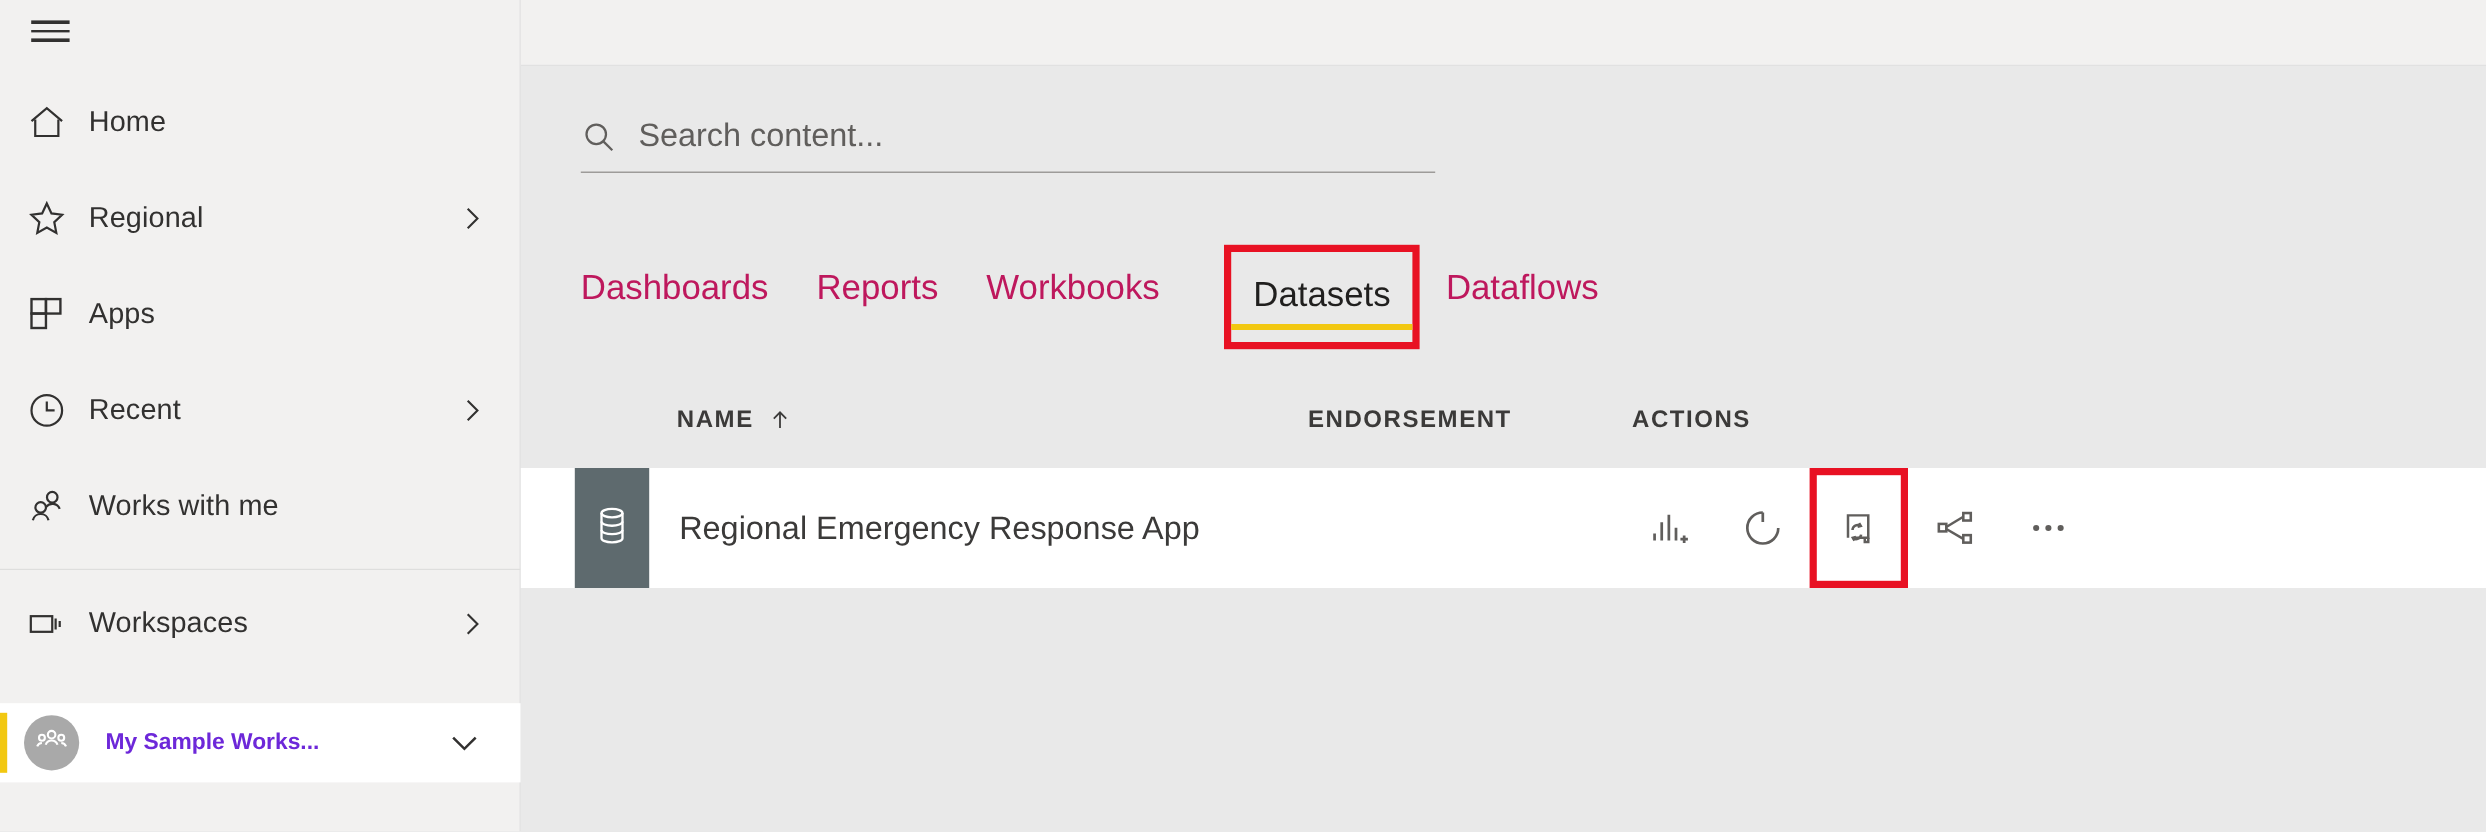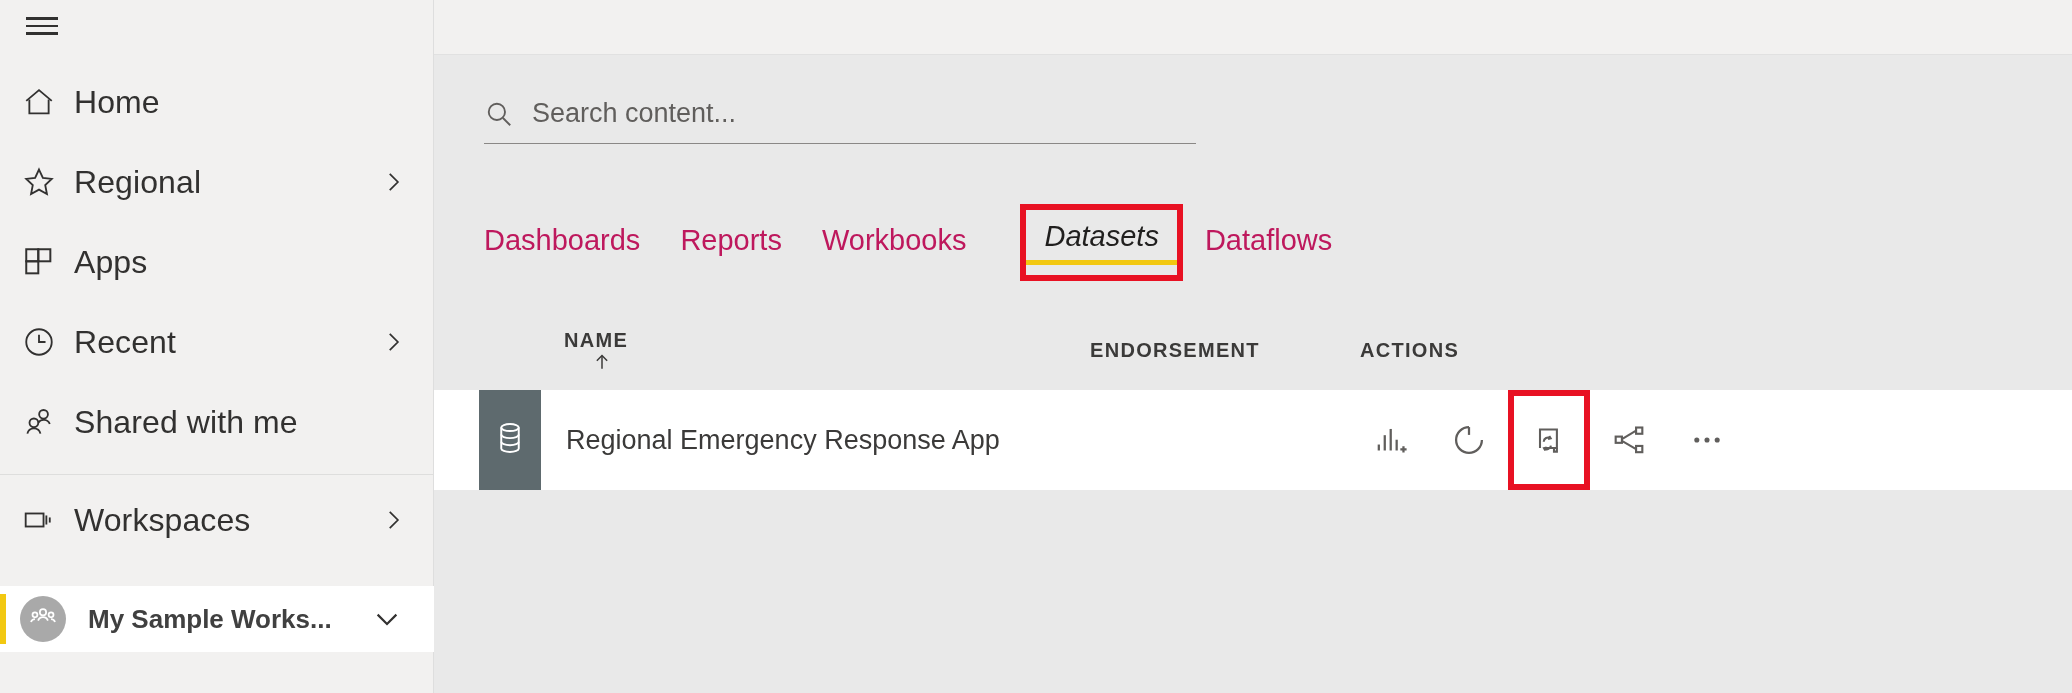--- a/index.html
+++ b/index.html
@@ -51,21 +51,21 @@
   }
   .nav-icon {
     width: 52px;
     flex: 0 0 52px;
     display: flex;
     align-items: center;
     justify-content: flex-start;
     color: #323130;
   }
   .nav-label {
-    font-size: 32px;
+    font-size: 24px;
     color: #323130;
     letter-spacing: 0.1px;
     white-space: nowrap;
   }
   .nav-chev {
     position: absolute;
     right: 28px;
     top: 50%;
     transform: translateY(-50%);
     color: #323130;
@@ -98,23 +98,23 @@
     width: 46px; height: 46px;
     border-radius: 50%;
     background: #a9a9a9;
     display: flex;
     align-items: center;
     justify-content: center;
     flex: 0 0 46px;
   }
   .ws-label {
     margin-left: 22px;
-    font-size: 26px;
+    font-size: 19px;
     font-weight: bold;
-    color: #404040;
+    color: #6d28d9;
     white-space: nowrap;
   }
   .ws-chev {
     position: absolute;
     right: 32px;
     top: 50%;
     transform: translateY(-50%);
     display: flex;
     color: #323130;
   }
@@ -177,25 +177,24 @@
     color: #201f1e;
   }
   .tab.active .tab-underline {
     position: absolute;
     left: 0; right: 0; bottom: 8px;
     height: 5px;
     background: #f2c811;
   }
   .tab.highlighted {
     border: 6px solid #e81123;
-    padding: 10px 18px 22px 18px;
+    padding: 20px 18px 22px 18px;
     margin-left: 14px;
     margin-right: 22px;
     margin-top: -10px;
-    font-style: italic;
   }
   .tab.highlighted .tab-underline {
     left: 0; right: 0; bottom: 10px;
   }
 
   
   .table-head {
     position: absolute;
     left: 0; top: 318px;
     width: 100%;
@@ -205,21 +204,21 @@
   }
   .th {
     font-size: 20px;
     font-weight: bold;
     letter-spacing: 1.3px;
     color: #3b3a39;
     display: flex;
     align-items: center;
     cursor: pointer;
   }
-  .th-name     { position: absolute; left: 130px; flex-direction: column; }
+  .th-name     { position: absolute; left: 130px; }
   .th-endorse  { position: absolute; left: 656px; cursor: default; }
   .th-actions  { position: absolute; left: 926px; cursor: default; }
   .sort-arrow { margin-left: 12px; display: flex; color: #3b3a39; }
 
   .row {
     position: absolute;
     left: 0; top: 390px;
     width: 100%;
     height: 100px;
     background: #ffffff;
@@ -337,21 +336,21 @@
 
       <div class="nav-item">
         <span class="nav-icon">
           <svg width="34" height="34" viewBox="0 0 24 24" fill="none" stroke="#323130" stroke-width="1.3">
             <circle cx="15.2" cy="6.6" r="3.1"></circle>
             <path d="M19.6 13.4a4.6 4.6 0 0 0-8.1-.9"></path>
             <circle cx="8.4" cy="12.6" r="3.1"></circle>
             <path d="M13 20.2a4.7 4.7 0 0 0-9.2 0"></path>
           </svg>
         </span>
-        <span class="nav-label">Shared with me</span>
+        <span class="nav-label">Works with me</span>
       </div>
     </div>
 
     <div class="nav-divider" style="top:474px;"></div>
 
     <div class="nav-group" style="top:480px;">
       <div class="nav-item">
         <span class="nav-icon">
           <svg width="34" height="34" viewBox="0 0 24 24" fill="none" stroke="#323130" stroke-width="1.3">
             <rect x="2.6" y="7.4" width="12.6" height="9.2"></rect>

